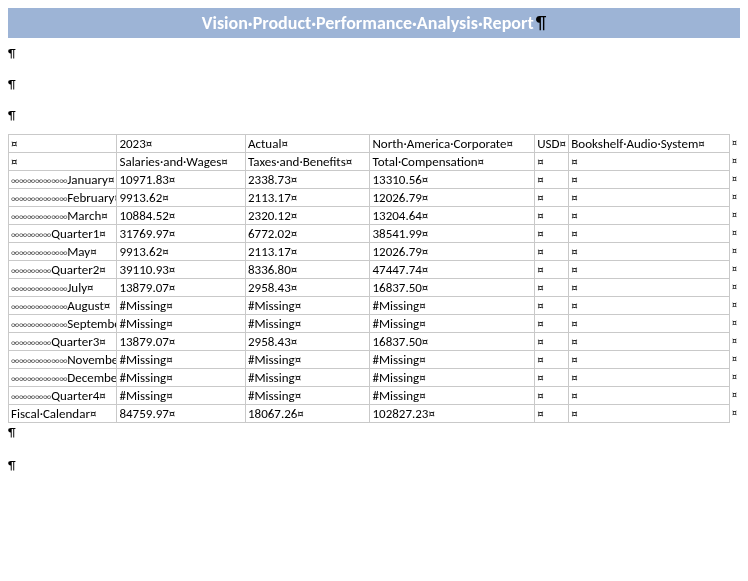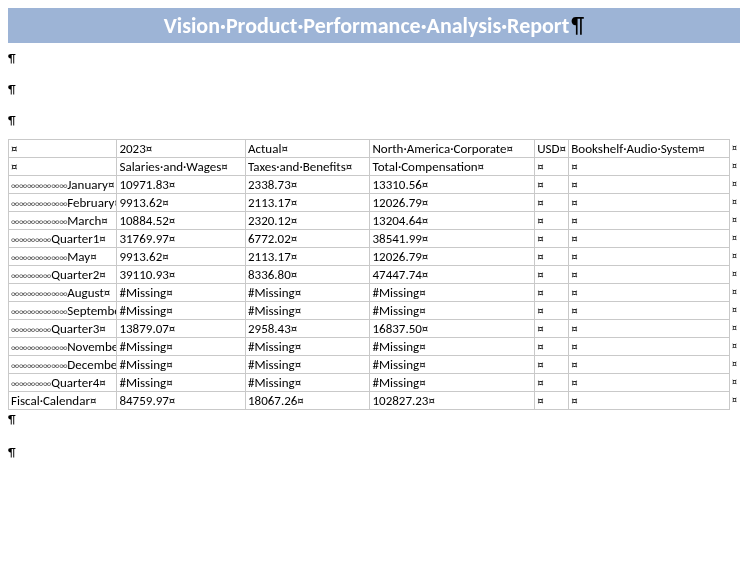--- a/index.html
+++ b/index.html
@@ -9,21 +9,21 @@
     font-size: 13px;
     color: #000;
     background: #fff;
     width: 748px;
     box-sizing: border-box;
   }
   .title-bar {
     background: #9db4d6;
     color: #fff;
     font-weight: bold;
-    font-size: 22px;
+    font-size: 18px;
     text-align: center;
     padding: 4px 0;
     margin-bottom: 6px;
   }
   .pilcrow {
     color: #000;
     display: inline-block;
     margin-left: 2px;
     font-weight: normal;
   }
@@ -163,20 +163,29 @@
       <tr>
         <td class="txt"><span class="indent-dots">∞∞∞∞∞</span>Quarter2<span class="cellmark">¤</span></td>
         <td class="num">39110.93<span class="cellmark">¤</span></td>
         <td class="num">8336.80<span class="cellmark">¤</span></td>
         <td class="num">47447.74<span class="cellmark">¤</span></td>
         <td class="txt"><span class="cellmark">¤</span></td>
         <td class="txt"><span class="cellmark">¤</span></td>
         <td class="end-row-mark">¤</td>
       </tr>
       <tr>
+        <td class="txt"><span class="indent-dots">∞∞∞∞∞∞∞</span>July<span class="cellmark">¤</span></td>
+        <td class="num">13879.07<span class="cellmark">¤</span></td>
+        <td class="num">2958.43<span class="cellmark">¤</span></td>
+        <td class="num">16837.50<span class="cellmark">¤</span></td>
+        <td class="txt"><span class="cellmark">¤</span></td>
+        <td class="txt"><span class="cellmark">¤</span></td>
+        <td class="end-row-mark">¤</td>
+      </tr>
+      <tr>
         <td class="txt"><span class="indent-dots">∞∞∞∞∞∞∞</span>August<span class="cellmark">¤</span></td>
         <td class="txt">#Missing<span class="cellmark">¤</span></td>
         <td class="txt">#Missing<span class="cellmark">¤</span></td>
         <td class="txt">#Missing<span class="cellmark">¤</span></td>
         <td class="txt"><span class="cellmark">¤</span></td>
         <td class="txt"><span class="cellmark">¤</span></td>
         <td class="end-row-mark">¤</td>
       </tr>
       <tr>
         <td class="txt"><span class="indent-dots">∞∞∞∞∞∞∞</span>September</td>

